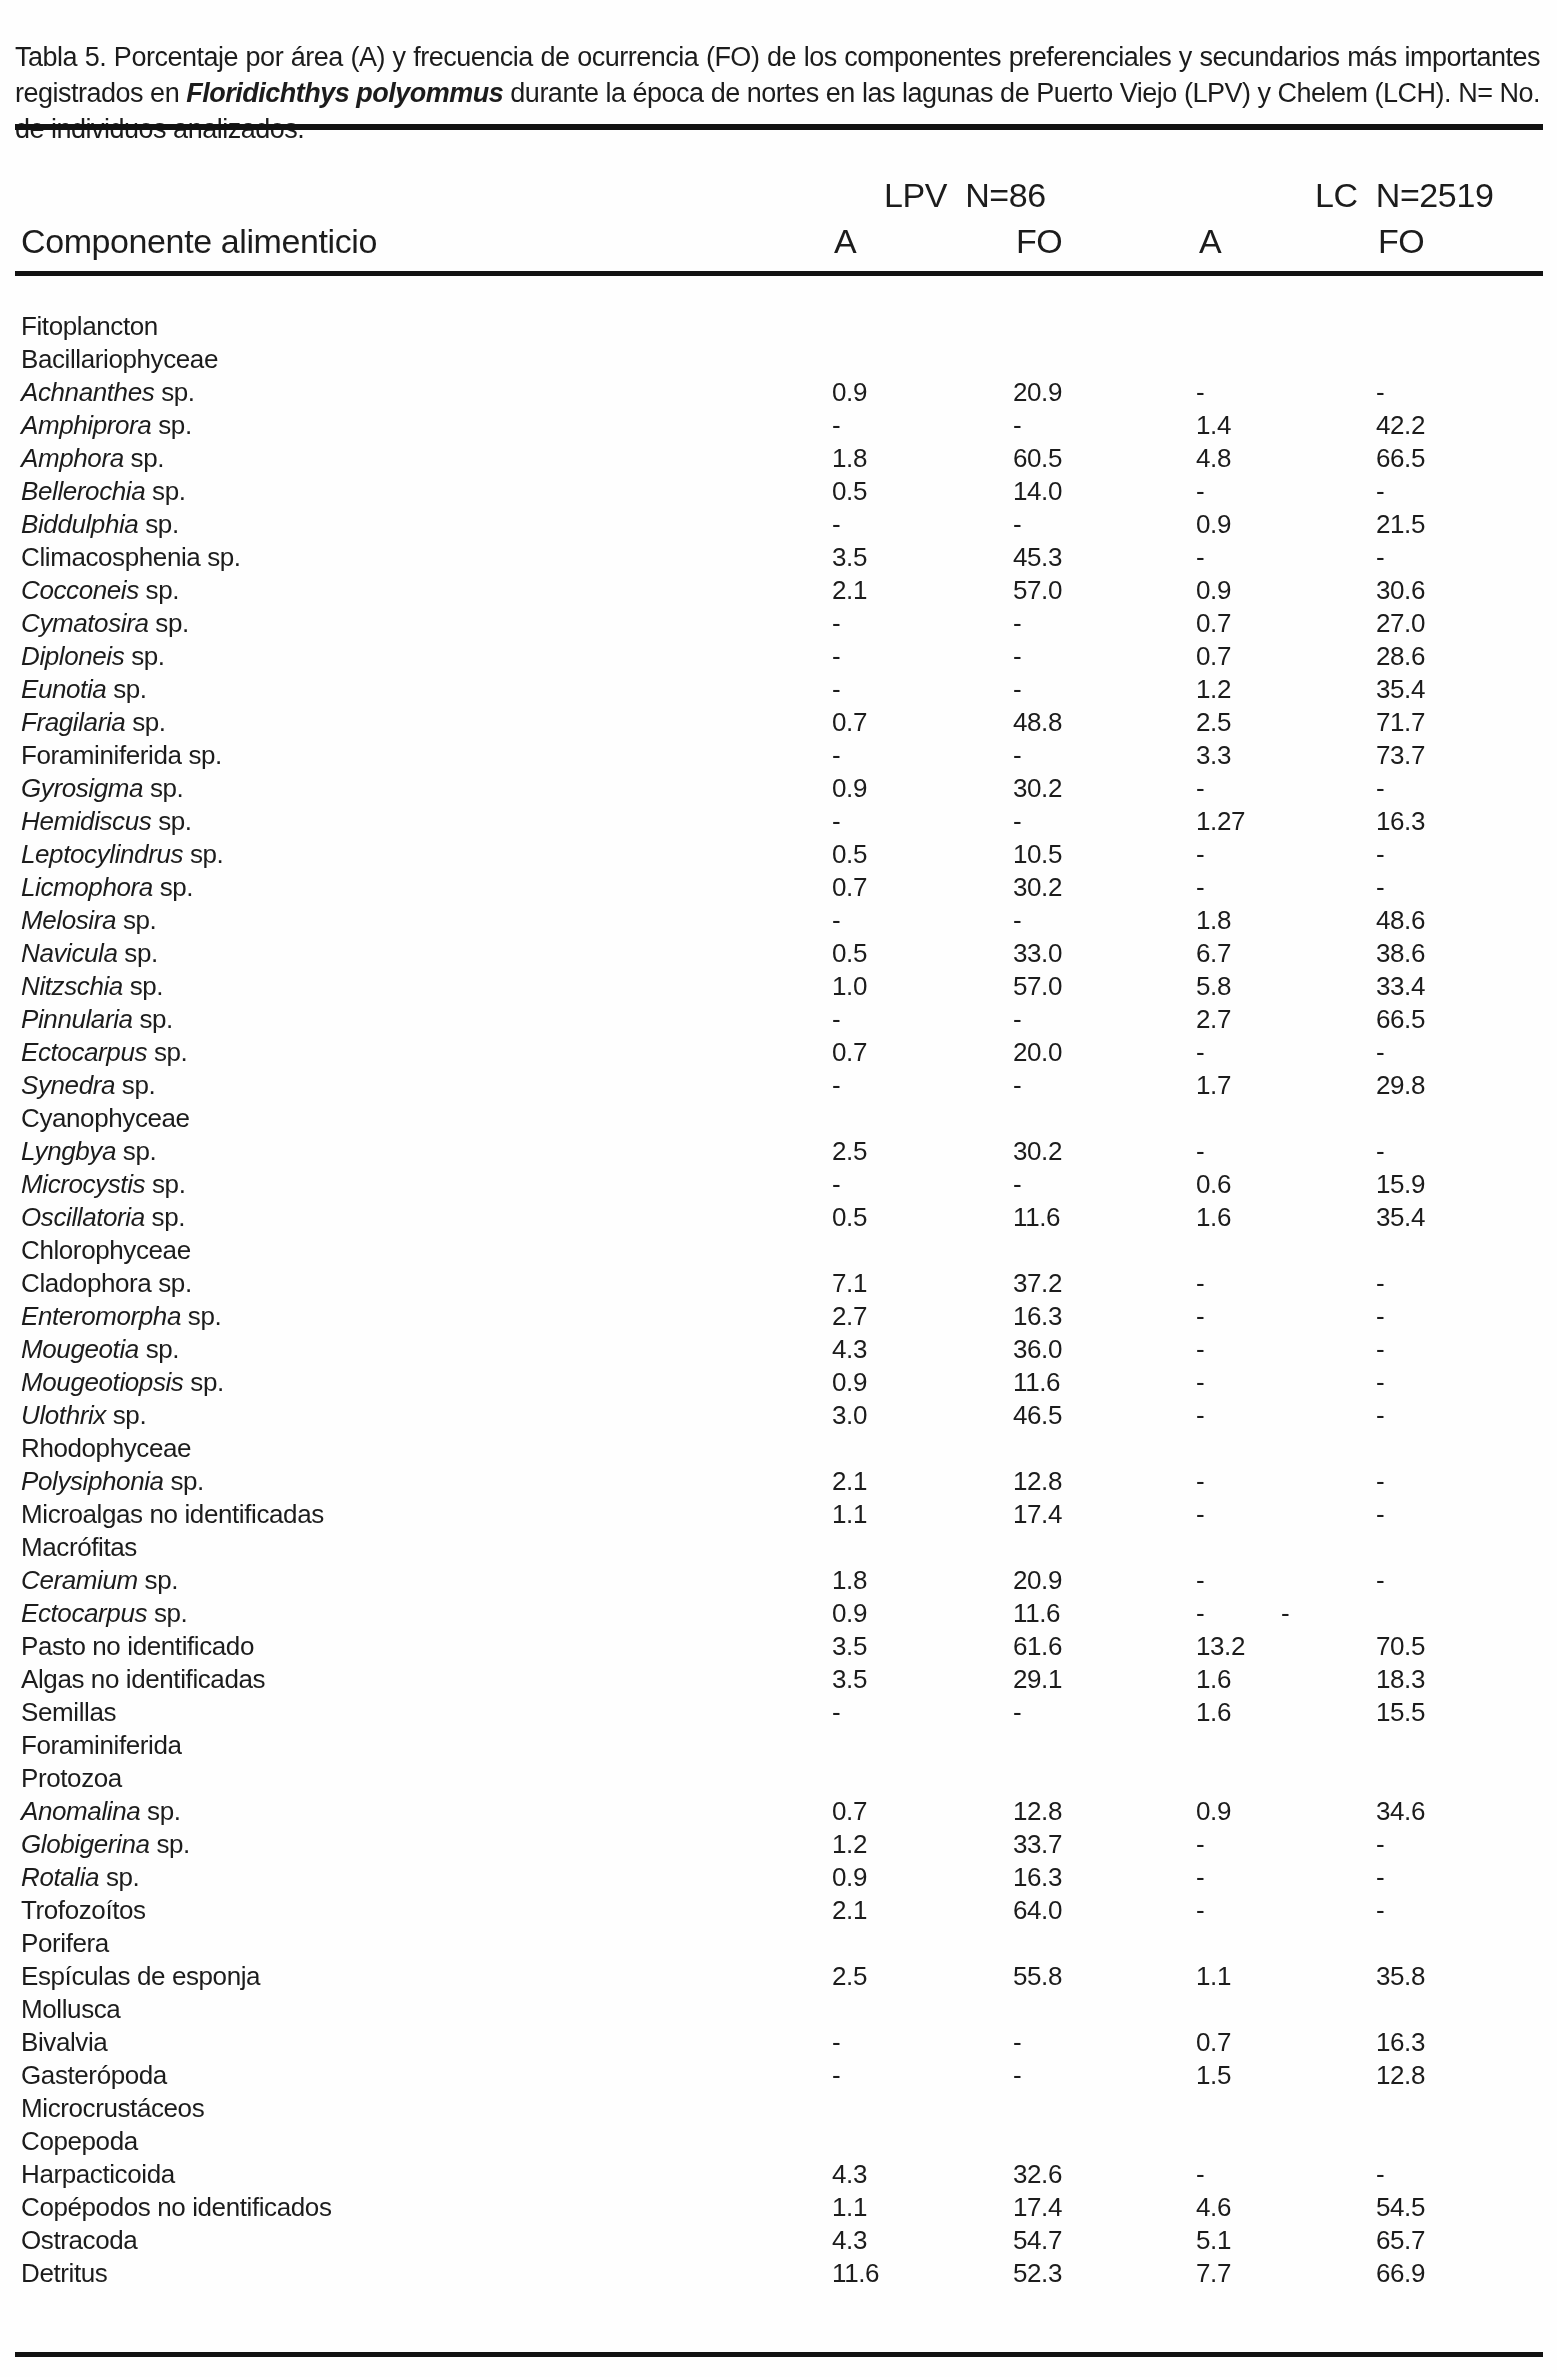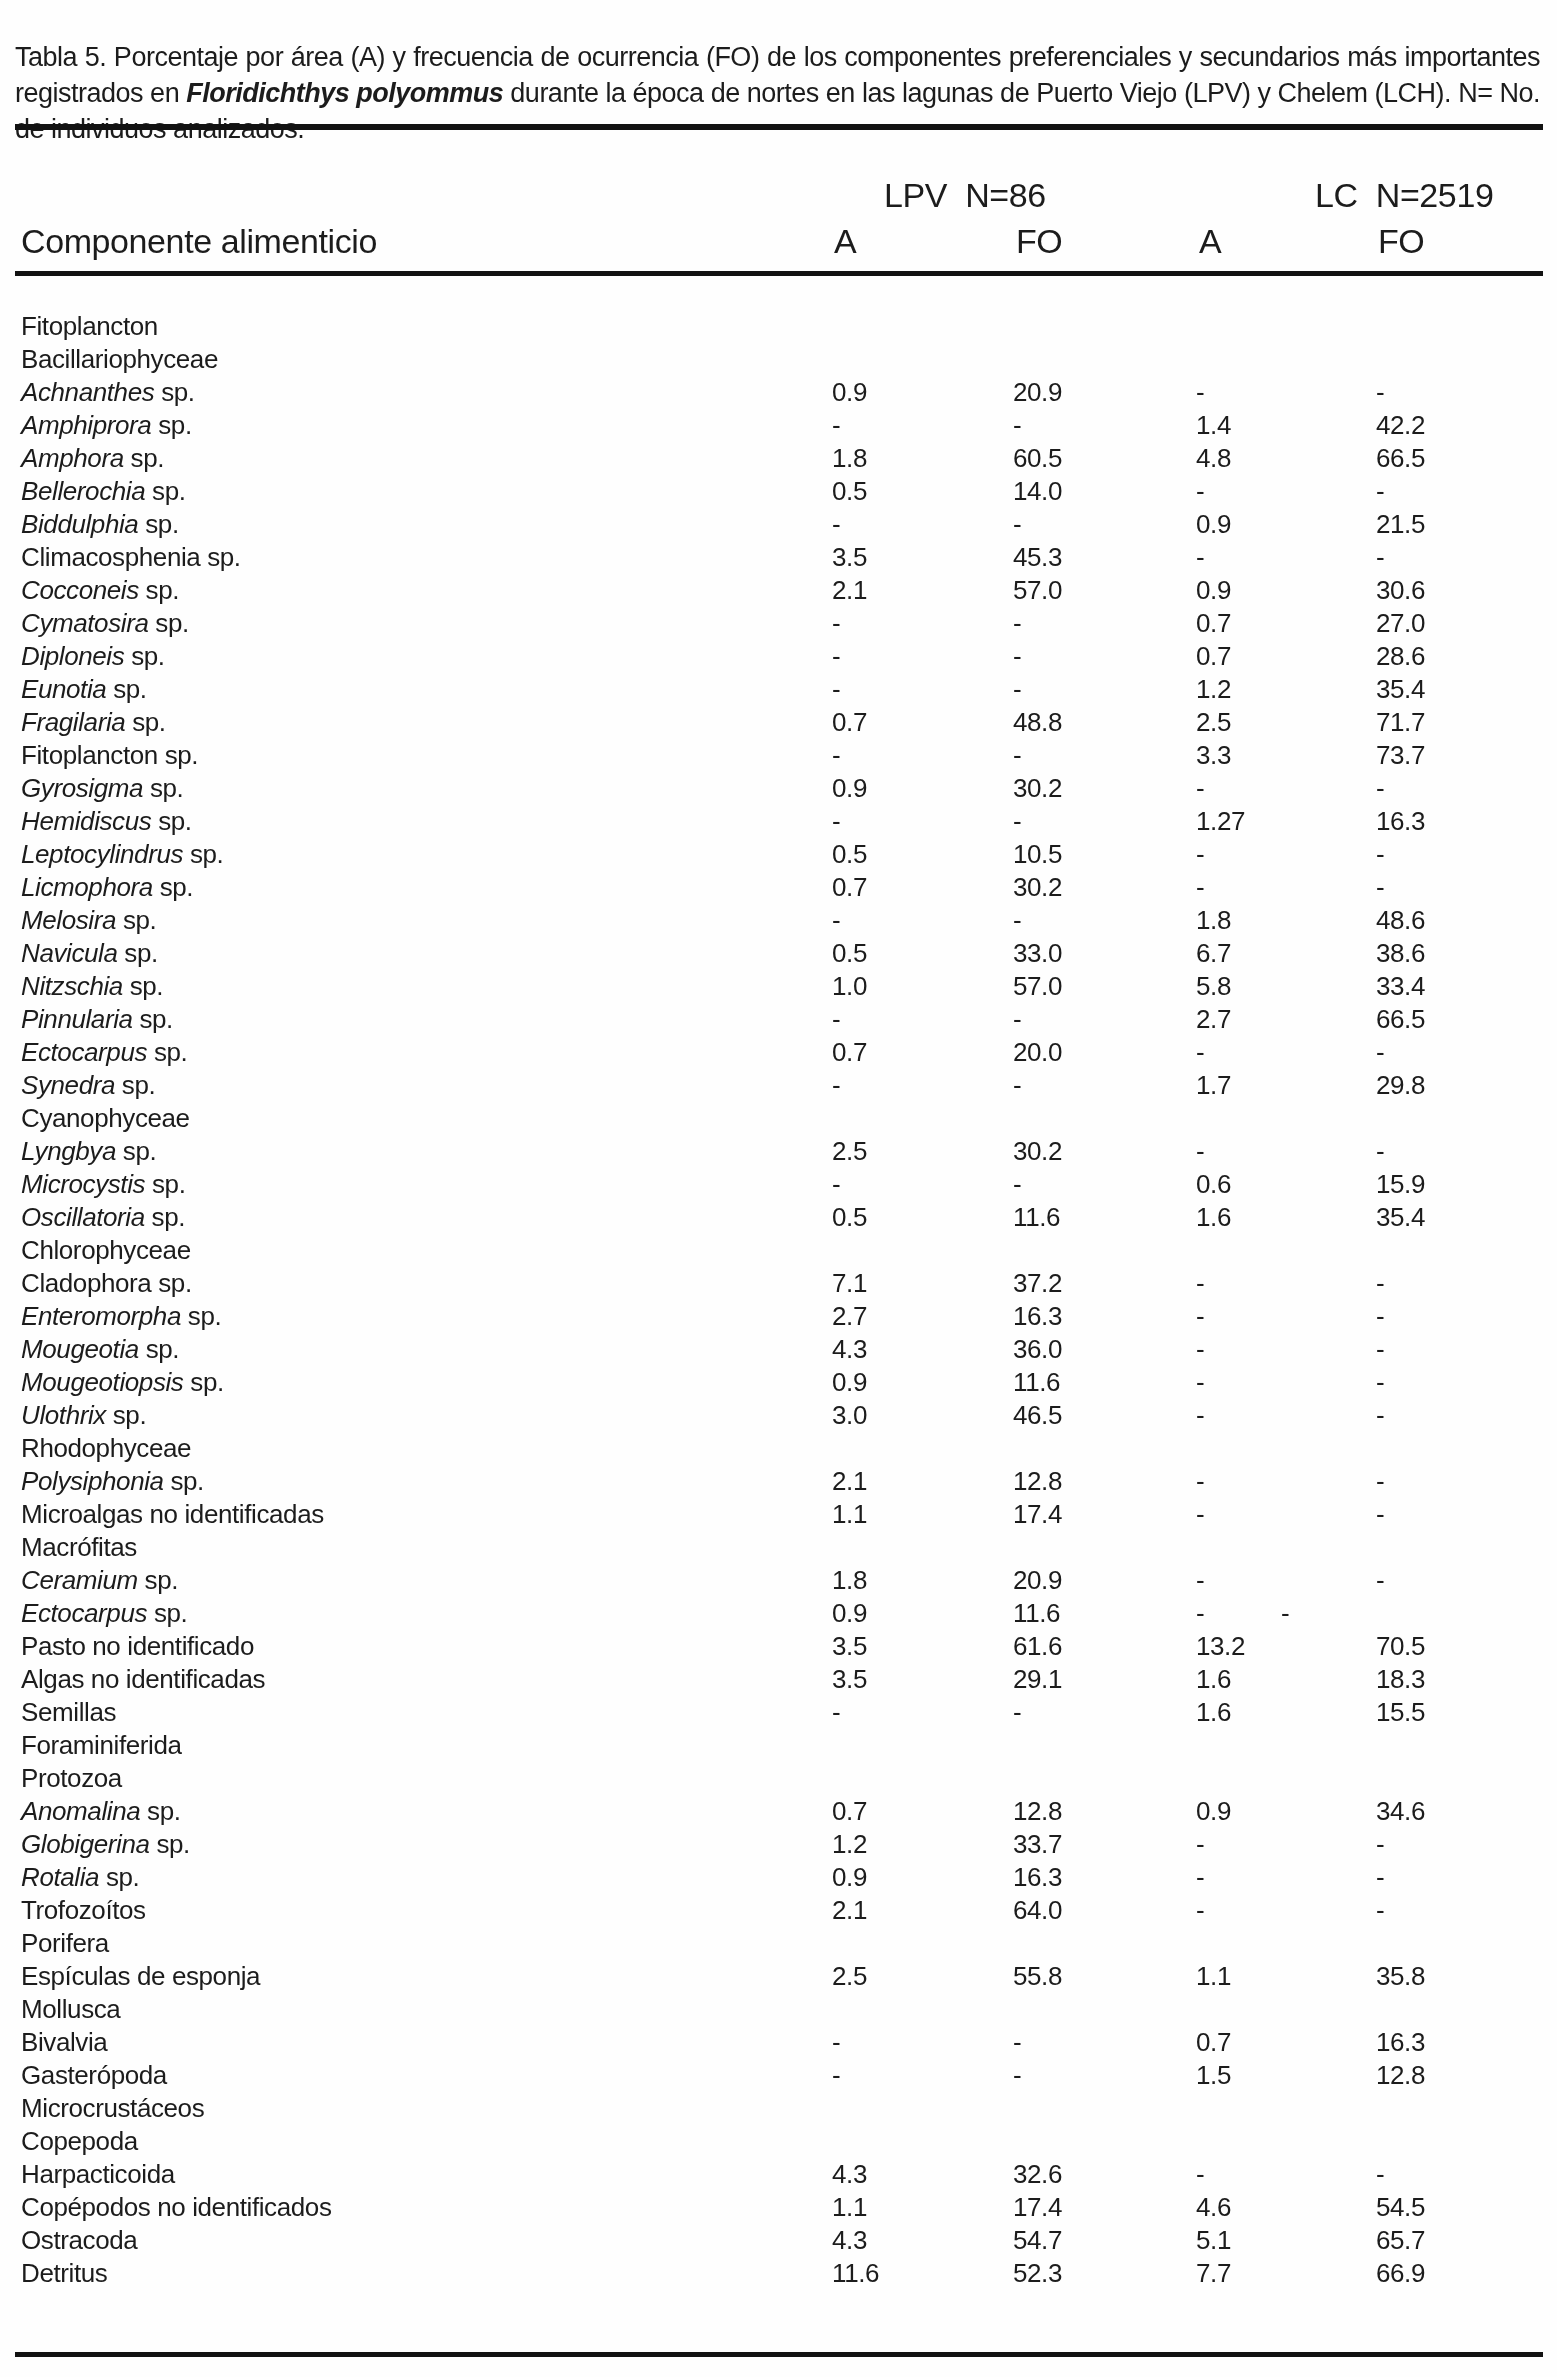--- a/index.html
+++ b/index.html
@@ -169,21 +169,21 @@
     <span class="val c4">35.4</span>
   </div>
       <div class="trow">
     <span class="cname"><i>Fragilaria</i><span> sp.</span></span>
     <span class="val c1">0.7</span>
     <span class="val c2">48.8</span>
     <span class="val c3">2.5</span>
     <span class="val c4">71.7</span>
   </div>
       <div class="trow">
-    <span class="cname"><i></i><span>Fitoplancton sp.</span></span>
+    <span class="cname"><i></i><span>Foraminiferida sp.</span></span>
     <span class="val c1">-</span>
     <span class="val c2">-</span>
     <span class="val c3">3.3</span>
     <span class="val c4">73.7</span>
   </div>
       <div class="trow">
     <span class="cname"><i>Gyrosigma</i><span> sp.</span></span>
     <span class="val c1">0.9</span>
     <span class="val c2">30.2</span>
     <span class="val c3">-</span>

